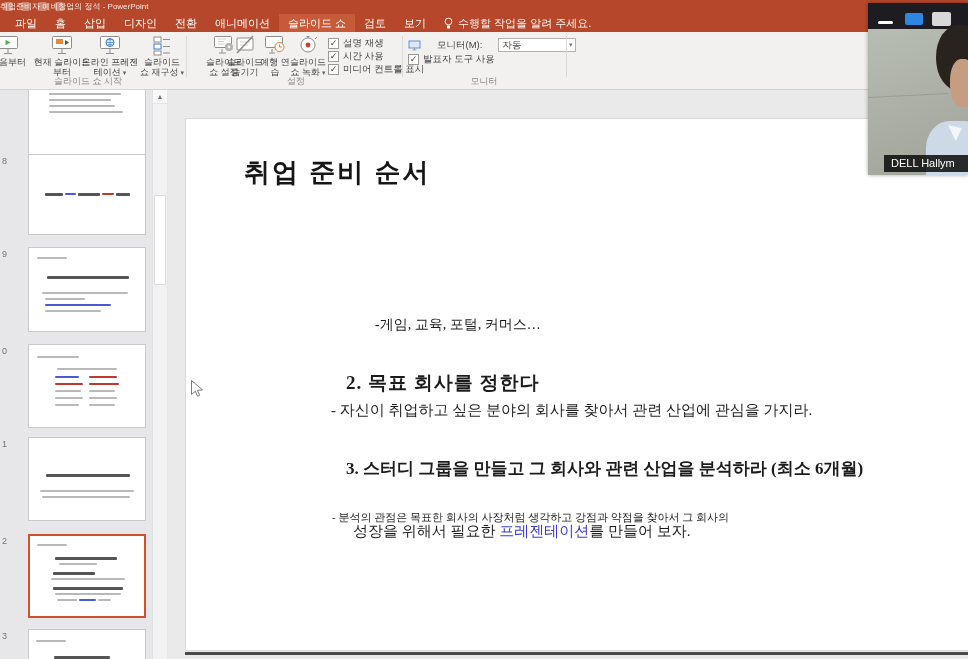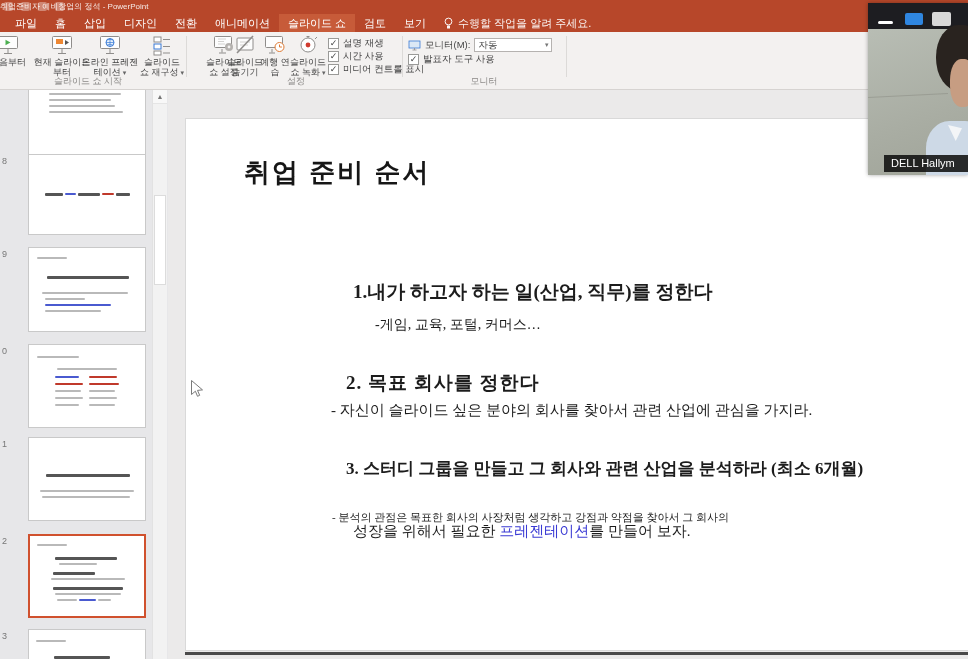--- a/index.html
+++ b/index.html
@@ -24,21 +24,21 @@
   .rbtn .ric{display:block;margin:0 auto 1px auto;width:24px;height:22px;}
   .dd::after{content:" ▾";font-size:7px;color:#666;}
   .vsep{position:absolute;top:4px;bottom:12px;width:1px;background:#dcdad8;}
   .glabel{position:absolute;bottom:1px;font-size:9px;color:#8a8886;transform:translateX(-50%);white-space:nowrap;}
   .ckcol{position:absolute;left:328px;top:5px;font-size:9.5px;color:#444;}
   .ckrow{display:flex;align-items:center;gap:4px;height:13px;white-space:nowrap;}
   .ckbox{width:9px;height:9px;background:#fff;border:1px solid #9a9a98;font-size:9px;line-height:9px;
       color:#444;text-align:center;}
   .ckbox.checked::before{content:"✓";}
   .mongrp{position:absolute;left:408px;top:5px;font-size:9.5px;color:#444;}
-  .monrow{display:flex;align-items:center;gap:4px;height:16px;white-space:nowrap;}
+  .monrow{display:flex;align-items:center;gap:16px;height:16px;white-space:nowrap;}
   .monselect{width:78px;height:14px;background:#fff;border:1px solid #b5b2b0;display:flex;
       align-items:center;justify-content:space-between;padding:0 3px;box-sizing:border-box;}
   .monselect .arrow{font-size:7px;color:#777;}
   
   .thumbpanel{position:absolute;left:0;top:90px;width:168px;bottom:0;background:#e7e7e9;overflow:hidden;}
   .thumb{position:absolute;left:28px;width:118px;background:#fff;border:1px solid #c9c9c9;box-sizing:border-box;}
   .thumb.selected{border:2px solid #d0512e;}
   .tnum{position:absolute;left:2px;font-size:9px;color:#777;}
   .ph{position:absolute;height:2px;border-radius:1px;background:#9a9a9a;}
   .ph-dk{background:#555;height:3px;}
@@ -317,25 +317,24 @@
     <div class="scroll-up">▲</div>
     <div class="scroll-thumb"></div>
   </div>
 </div>
 
 <div class="mainarea">
   <div class="bottomline"></div>
   <div class="slide">
     <div class="slide-title">취업 준비 순서</div>
 
-    <div class="body-txt h1a">1.내가 하고자 하는 일(산업, 직무)를  정한다</div>
     <div class="body-txt s1a">-게임, 교육, 포털, 커머스…</div>
 
     <div class="body-txt h2a">2. 목표  회사를  정한다</div>
-    <div class="body-txt s2a">- 자신이 슬라이드 싶은 분야의 회사를 찾아서 관련 산업에 관심을  가지라.</div>
+    <div class="body-txt s2a">- 자신이 취업하고 싶은 분야의 회사를 찾아서 관련 산업에 관심을  가지라.</div>
 
     <div class="body-txt h3a">3. 스터디 그룹을 만들고 그 회사와 관련 산업을 분석하라 (최소 6개월)</div>
     <div class="body-txt s3a">- 분석의 관점은 목표한 회사의 사장처럼 생각하고 강점과 약점을 찾아서 그 회사의</div>
     <div class="body-txt s3b"><span>성장을 위해서 필요한 </span><span class="linktext">프레젠테이션</span><span>를 만들어 보자.</span></div>
   </div>
 
   <svg class="cursor" viewBox="0 0 14 19">
     <path d="M1.5 1.5 L1.5 15.5 L5.4 12.2 L7.5 17.3 L9.7 16.3 L7.5 11.4 L12.5 10.9 Z" fill="#fff" stroke="#7a7a7a" stroke-width="1"></path>
   </svg>
 </div>

